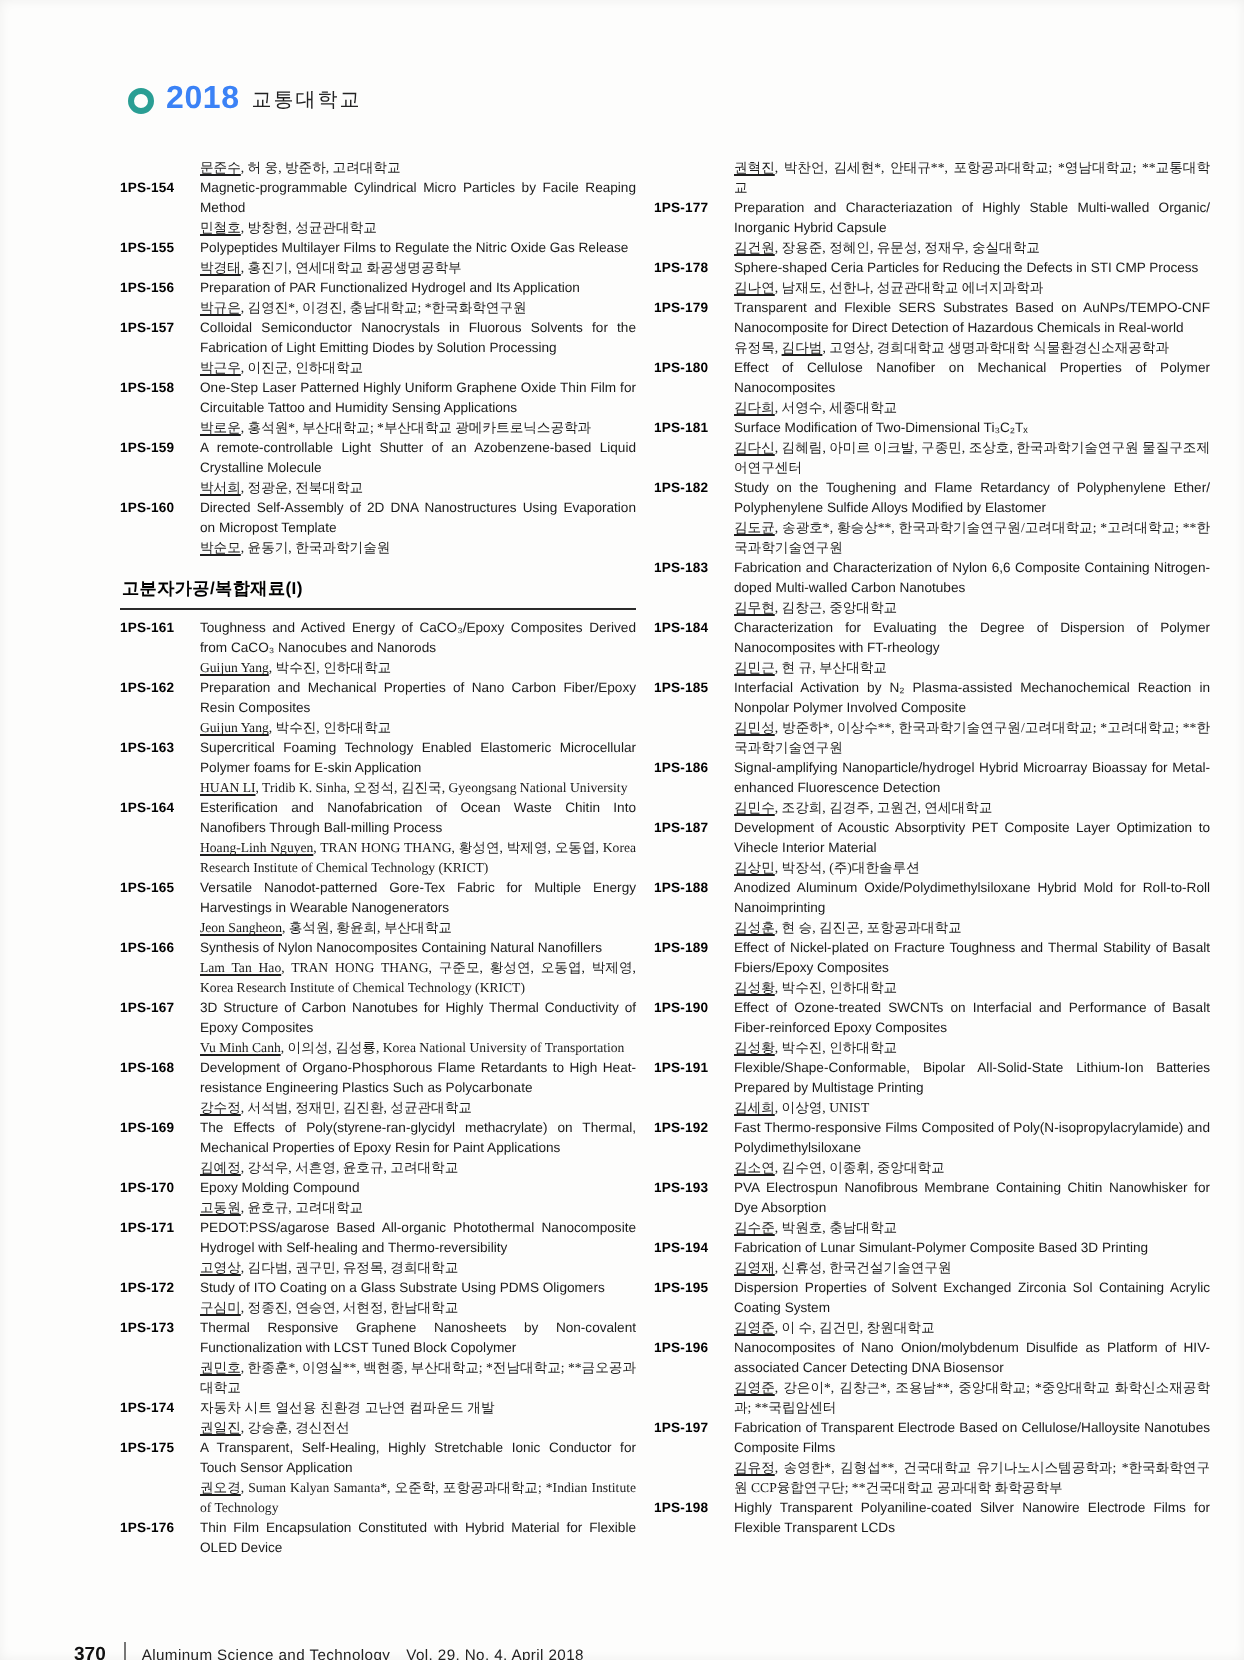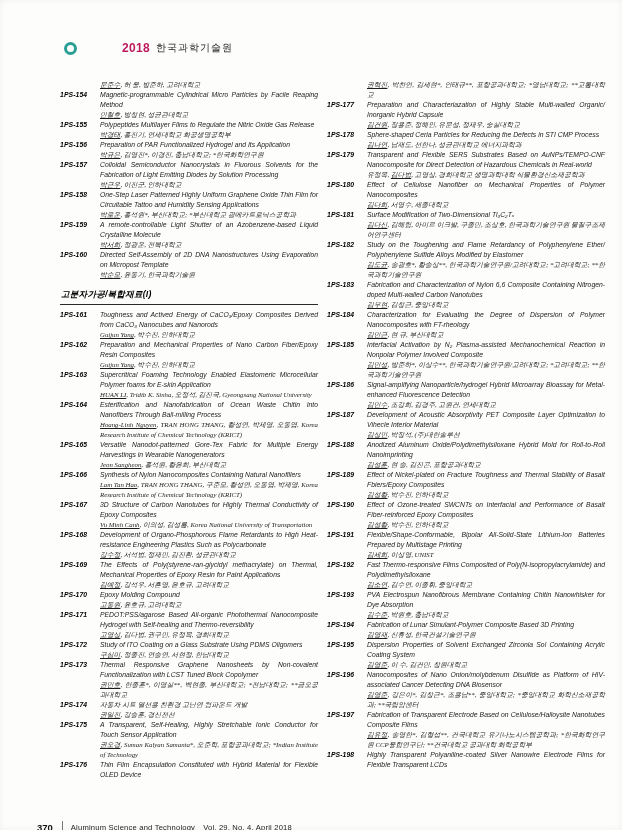--- a/index.html
+++ b/index.html
@@ -14,28 +14,28 @@
     overflow:hidden;
   }
   .header{
     position:absolute;top:41px;left:64px;
     display:flex;align-items:center;gap:6px;
   }
   .ring{
     width:7px;height:7px;border:3px solid #2a9e94;border-radius:50%;
     flex:none;
   }
-  .year{font-weight:bold;font-size:12px;color:#be185d;letter-spacing:0.3px;margin-left:39px;}
+  .year{font-weight:bold;font-size:16px;color:#3b82f6;letter-spacing:0.3px;}
   .conf{font-size:10px;color:#222;letter-spacing:1px;}
 
   .columns{
     position:absolute;top:80px;left:60px;
     display:flex;gap:9px;
   }
-  .col{width:258px;font-style:italic;}
+  .col{width:258px;}
   .col.right{width:278px;}
 
   .entry{display:flex;}
   .code{
     width:40px;flex:none;
     font-weight:bold;font-size:6.8px;line-height:10px;color:#000;
     letter-spacing:0.1px;
   }
   .ebody{flex:1;min-width:0;}
   .title{
@@ -66,21 +66,21 @@
   .fissue{font-size:7.6px;color:#222;margin-left:8px;letter-spacing:0.2px;}
 </style>
 </head>
 <body>
 
 <div class="page">
 
   <div class="header">
     <span class="ring" style="border-color: rgb(42, 158, 148);"></span>
     <span class="year">2018</span>
-    <span class="conf">한국과학기술원</span>
+    <span class="conf">교통대학교</span>
   </div>
 
   <div class="columns">
     <div class="col">
         <div class="entry">
           <div class="code"></div>
           <div class="ebody">
             <div class="authors"><span class="u">문준수</span><span>, 허  웅, 방준하, 고려대학교</span></div>
           </div>
         </div>

